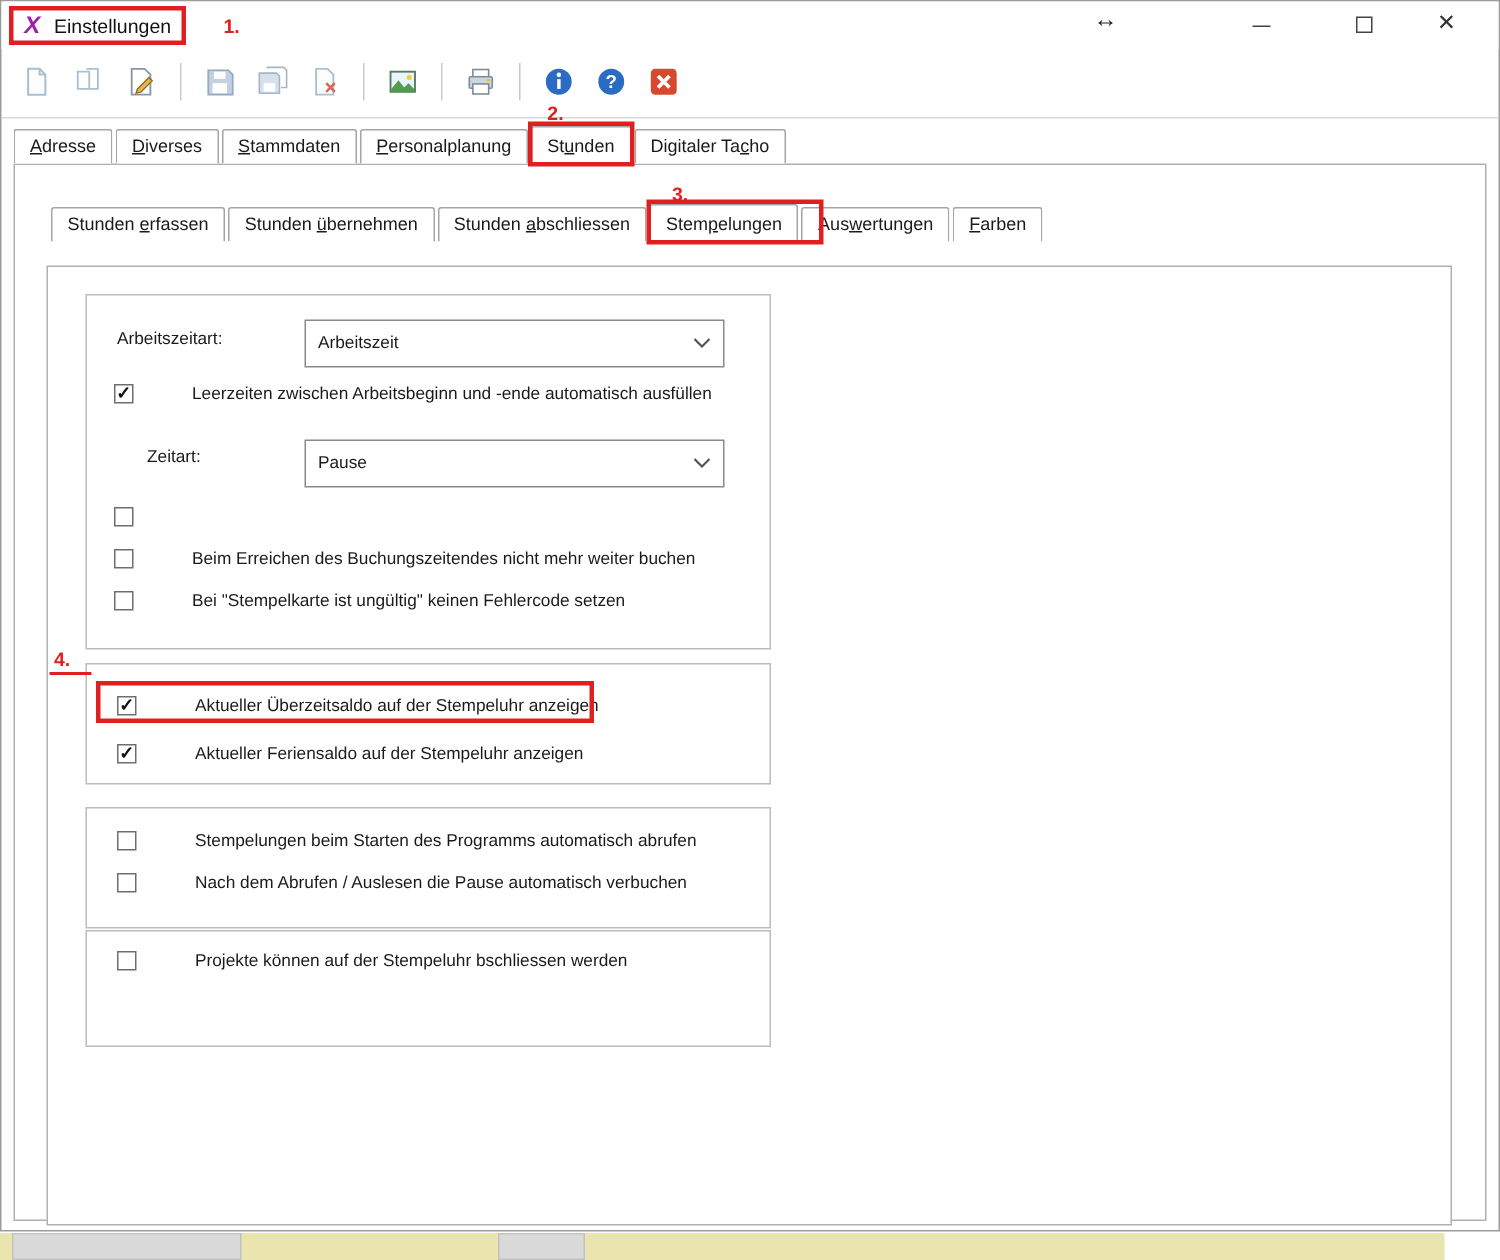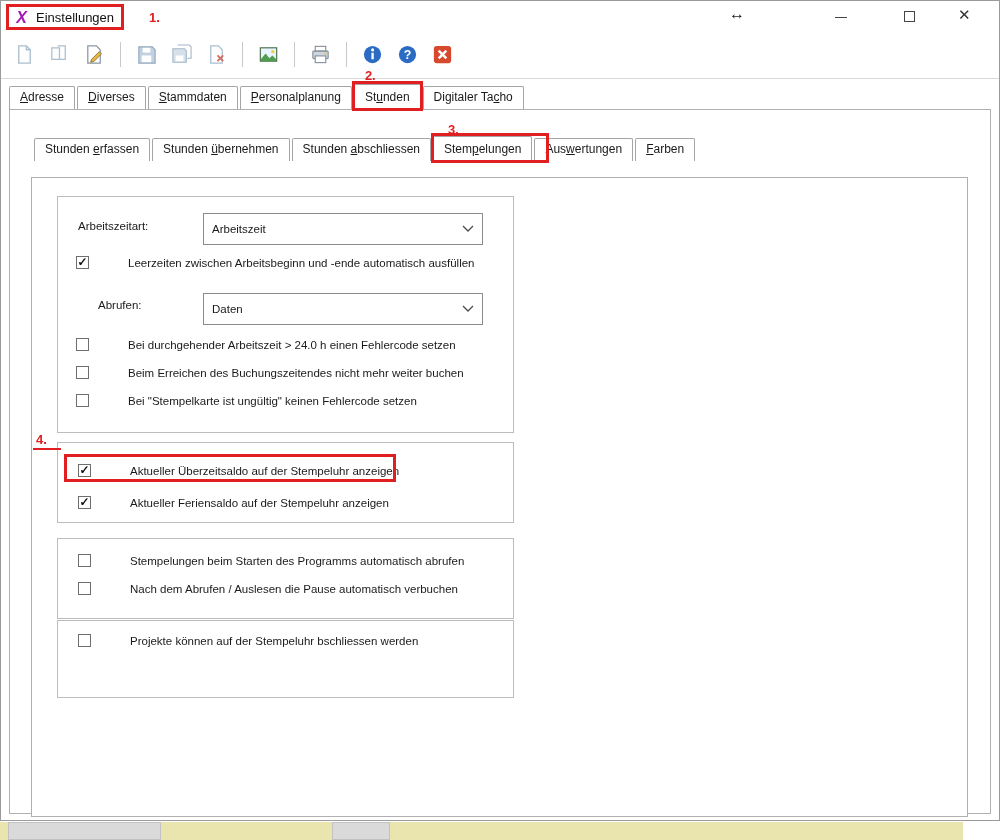--- a/index.html
+++ b/index.html
@@ -207,31 +207,30 @@
         <svg class="chev" width="12" height="8" viewBox="0 0 12 8">
             <path d="M1 1l5 5 5-5" fill="none" stroke="#505050" stroke-width="1.4"></path>
           </svg>
       </div>
 
       <label class="cbrow" style="left:18px;top:58px">
         <span class="cb checked"></span>
         <span class="cblabel">Leerzeiten zwischen Arbeitsbeginn und -ende automatisch ausfüllen</span>
       </label>
 
-      <span class="flabel" style="left:40px;top:102px">Abrufen:</span>
+      <span class="flabel" style="left:40px;top:102px">Zeitart:</span>
       <div class="combo" style="left:145px;top:96px">
-        <span class="cval">Daten</span>
+        <span class="cval">Pause</span>
         <svg class="chev" width="12" height="8" viewBox="0 0 12 8">
             <path d="M1 1l5 5 5-5" fill="none" stroke="#505050" stroke-width="1.4"></path>
           </svg>
       </div>
 
       <label class="cbrow" style="left:18px;top:140px">
         <span class="cb"></span>
-        <span class="cblabel">Bei durchgehender Arbeitszeit &gt; 24.0 h einen Fehlercode setzen</span>
       </label>
       <label class="cbrow" style="left:18px;top:168px">
         <span class="cb"></span>
         <span class="cblabel">Beim Erreichen des Buchungszeitendes nicht mehr weiter buchen</span>
       </label>
       <label class="cbrow" style="left:18px;top:196px">
         <span class="cb"></span>
         <span class="cblabel">Bei "Stempelkarte ist ungültig" keinen Fehlercode setzen</span>
       </label>
     </div>

